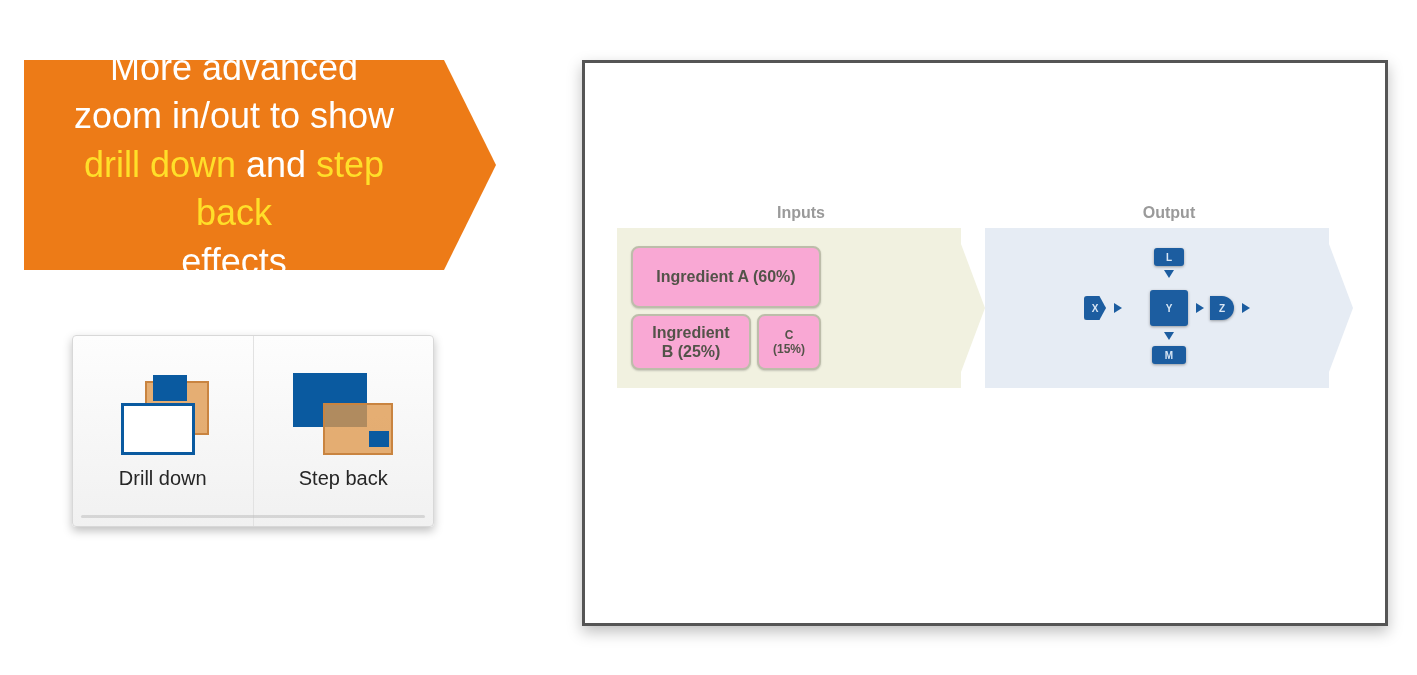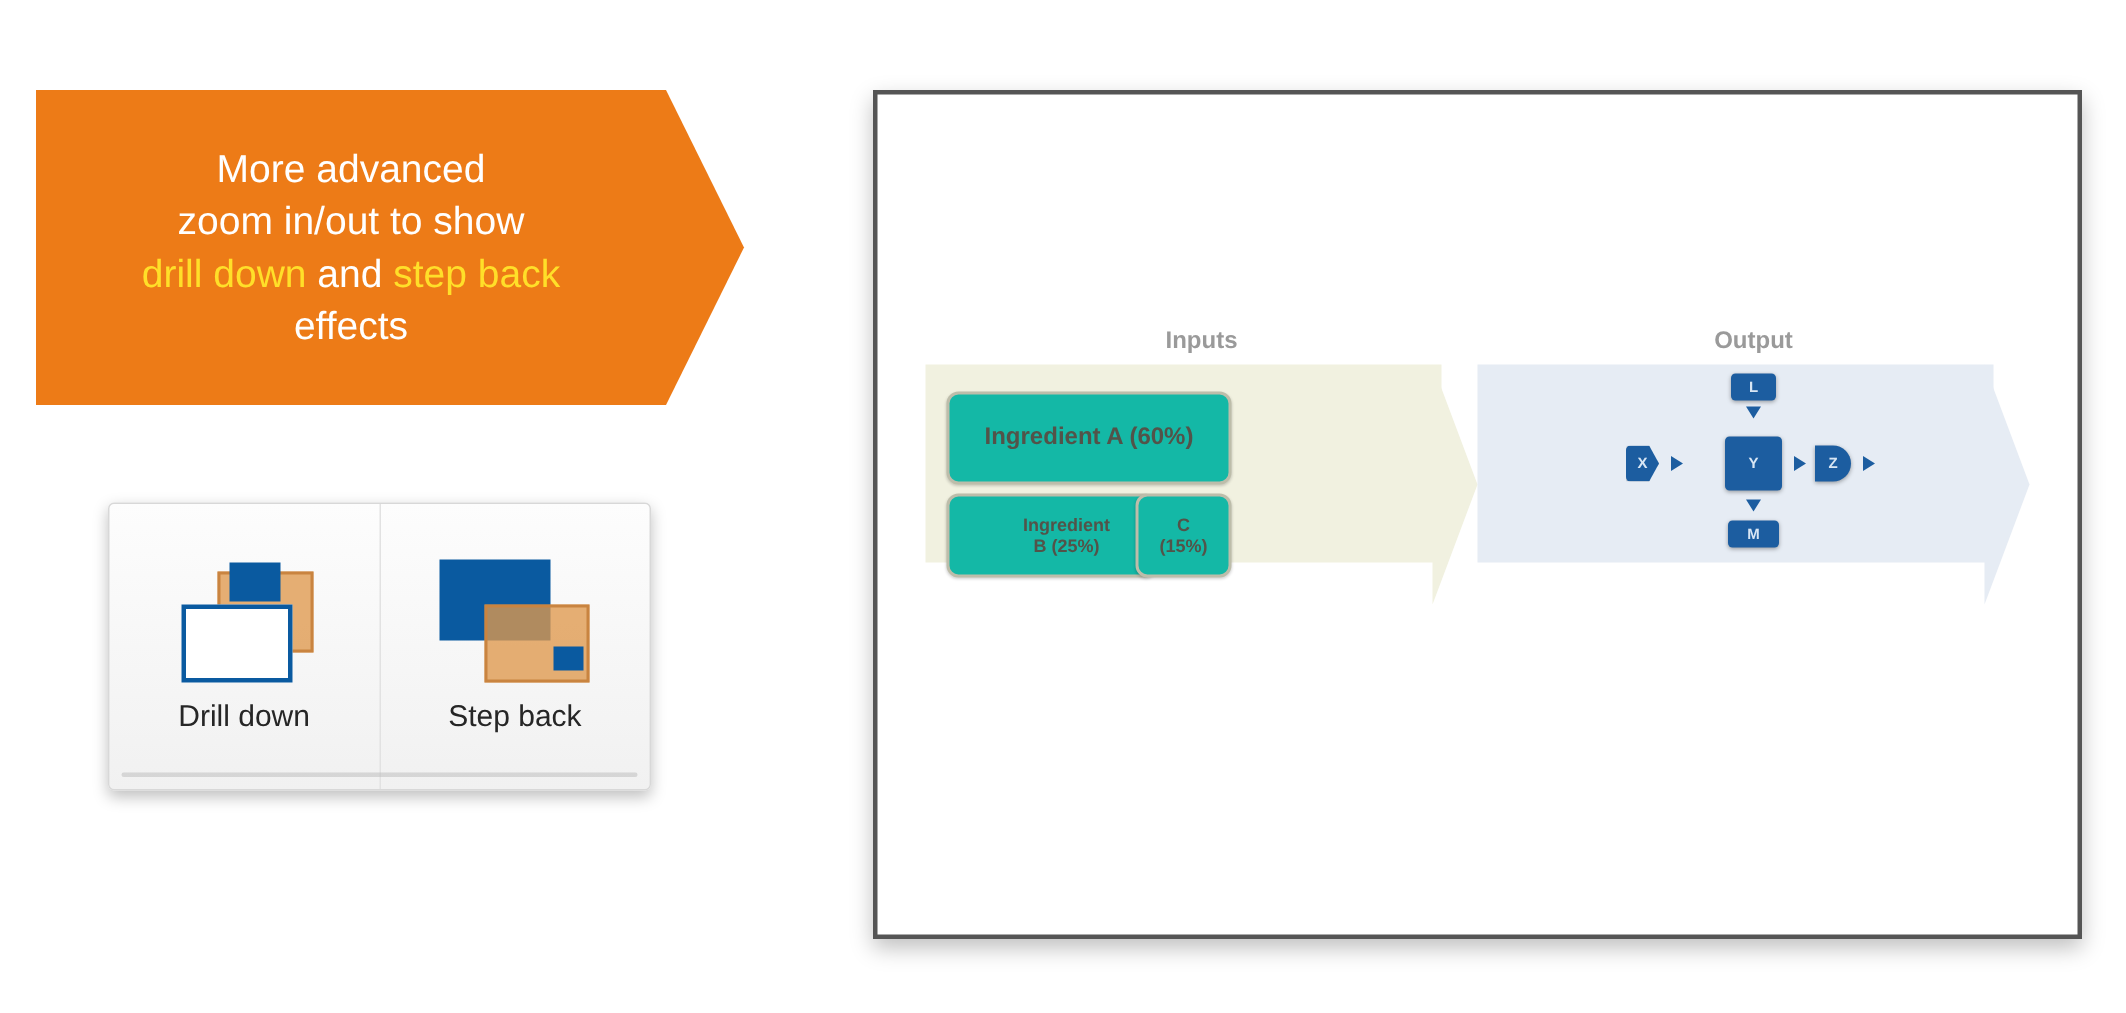--- a/index.html
+++ b/index.html
@@ -1,51 +1,51 @@
 <!DOCTYPE html>
 <html><head>
 <meta charset="utf-8">
 <style>
   html,body{margin:0;padding:0;width:1417px;height:675px;background:#fff;font-family:"Segoe UI",Arial,sans-serif;}
   .stage{position:relative;width:1417px;height:675px;}
 
   
-  .callout{position:absolute;left:24px;top:60px;width:420px;height:210px;background:#ed7b17;color:#fff;display:flex;align-items:center;justify-content:center;text-align:center;font-size:26px;line-height:1.35;padding:0 24px;box-sizing:border-box;}
+  .callout{position:absolute;left:24px;top:60px;width:420px;height:210px;background:#ed7b17;color:#fff;display:flex;align-items:center;justify-content:center;text-align:center;font-size:36px;line-height:1.35;padding:0 24px;box-sizing:border-box;}
   .callout::after{content:"";position:absolute;right:-52px;top:0;width:0;height:0;border-top:105px solid transparent;border-bottom:105px solid transparent;border-left:52px solid #ed7b17;}
   .callout .hl{color:#ffdf29;}
 
   
   .tb{position:absolute;left:72px;top:335px;width:360px;height:190px;background:linear-gradient(#fdfdfd,#f1f1f1);border:1px solid #d8d8d8;border-radius:4px;box-shadow:0 4px 10px rgba(0,0,0,0.25);display:flex;}
   .tb::after{content:"";position:absolute;left:8px;right:8px;bottom:8px;height:3px;background:#b9b9b9;opacity:.5;border-radius:2px;}
   .tb-item{flex:1;display:flex;flex-direction:column;align-items:center;justify-content:center;gap:14px;cursor:pointer;}
   .tb-item:first-child{border-right:1px solid #e2e2e2;}
   .tb-ico{position:relative;width:100px;height:80px;}
   .r{position:absolute;box-sizing:border-box;}
   .blue{background:#0a5aa0;}
   .tan{background:rgba(223,153,77,0.78);border:2px solid #c98440;}
   .blueL{border:3px solid #0a5aa0;background:#fff;}
   .tb-label{font-size:20px;color:#262626;}
 
   
   .slide{position:absolute;left:582px;top:60px;width:800px;height:560px;border:3px solid #555;background:#fff;box-shadow:0 6px 14px rgba(0,0,0,0.25);}
-  .row{position:absolute;left:32px;right:32px;top:180px;height:132px;display:flex;}
+  .row{position:absolute;left:32px;right:32px;top:165px;height:160px;display:flex;}
   .seg{position:relative;flex:1;}
   .seg-h{position:absolute;top:-24px;left:0;right:0;text-align:center;color:#9a9a9a;font-size:16px;font-weight:600;}
   .chev{position:relative;height:100%;}
   .chev-body{position:absolute;left:0;top:0;bottom:0;right:24px;}
   .chev-tip{position:absolute;right:0;top:0;width:30px;height:100%;}
   .chev-tip::before{content:"";position:absolute;left:0;top:0;width:0;height:0;border-top:80px solid transparent;border-bottom:80px solid transparent;}
   .c1 .chev-body{background:#f1f1e0;} .c1 .chev-tip::before{border-left:30px solid #f1f1e0;}
   .c2 .chev-body{background:#e6ecf4;} .c2 .chev-tip::before{border-left:30px solid #e6ecf4;}
   .c3 .chev-body{background:#eceaf2;border-radius:0 4px 4px 0;}
 
   
-  .ing{position:absolute;background:#14b8a6;border:2px solid #bdbdaa;border-radius:8px;color:#535349;font-weight:700;display:flex;align-items:center;justify-content:center;text-align:center;box-shadow:0 1px 2px rgba(0,0,0,0.18);}
+  .ing{position:absolute;background:#f9a8d4;border:2px solid #bdbdaa;border-radius:8px;color:#535349;font-weight:700;display:flex;align-items:center;justify-content:center;text-align:center;box-shadow:0 1px 2px rgba(0,0,0,0.18);}
   .ingA{left:14px;top:18px;width:186px;height:58px;font-size:16px;}
-  .ingB{left:14px;top:86px;width:116px;height:52px;font-size:12px;line-height:1.2;padding-left:20px;}
+  .ingB{left:14px;top:86px;width:116px;height:52px;font-size:16px;line-height:1.2;}
   .ingC{left:140px;top:86px;width:60px;height:52px;font-size:12px;line-height:1.2;}
 
   
   .proc{position:absolute;inset:0;display:flex;align-items:center;justify-content:center;}
   .node{background:#1c5da0;color:#d8e6f4;font-size:10px;font-weight:700;border-radius:3px;display:flex;align-items:center;justify-content:center;box-shadow:0 1px 3px rgba(0,0,0,.35);}
   .arr{width:0;height:0;border-top:5px solid transparent;border-bottom:5px solid transparent;border-left:8px solid #1c5da0;}
   .arrV{width:0;height:0;border-left:5px solid transparent;border-right:5px solid transparent;border-top:8px solid #1c5da0;}
 
   
   .out{position:absolute;inset:0;}

